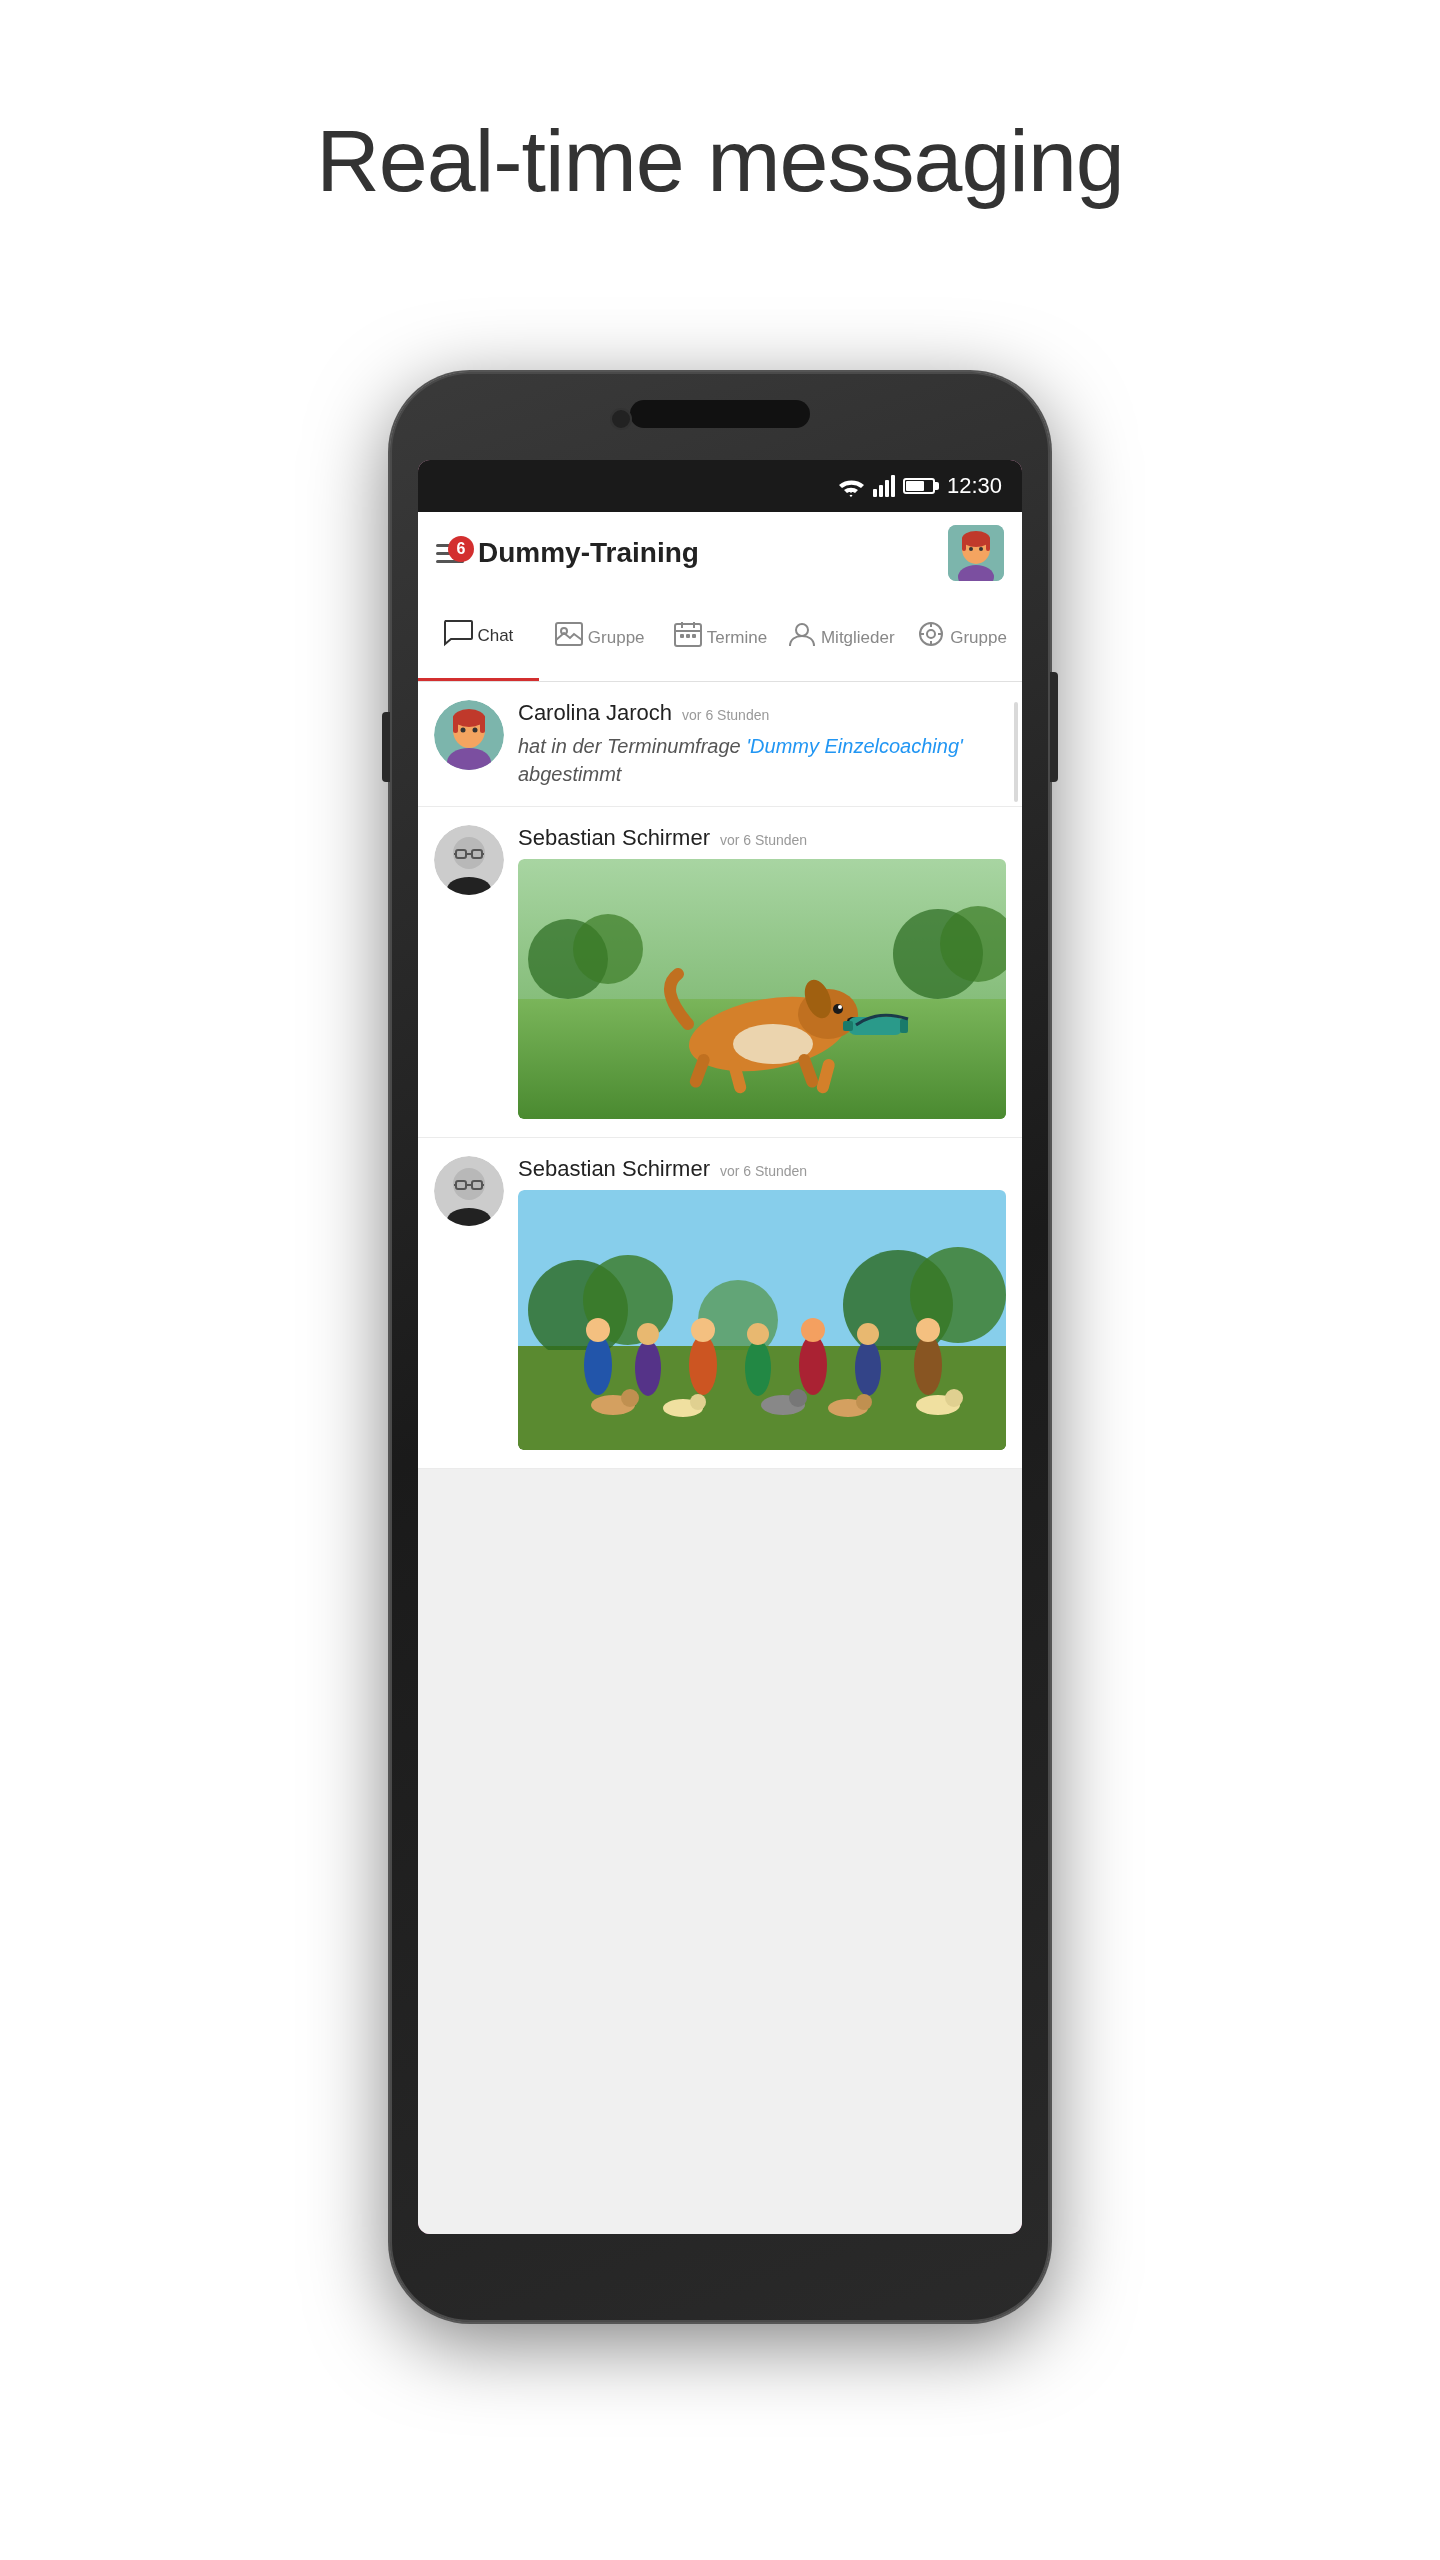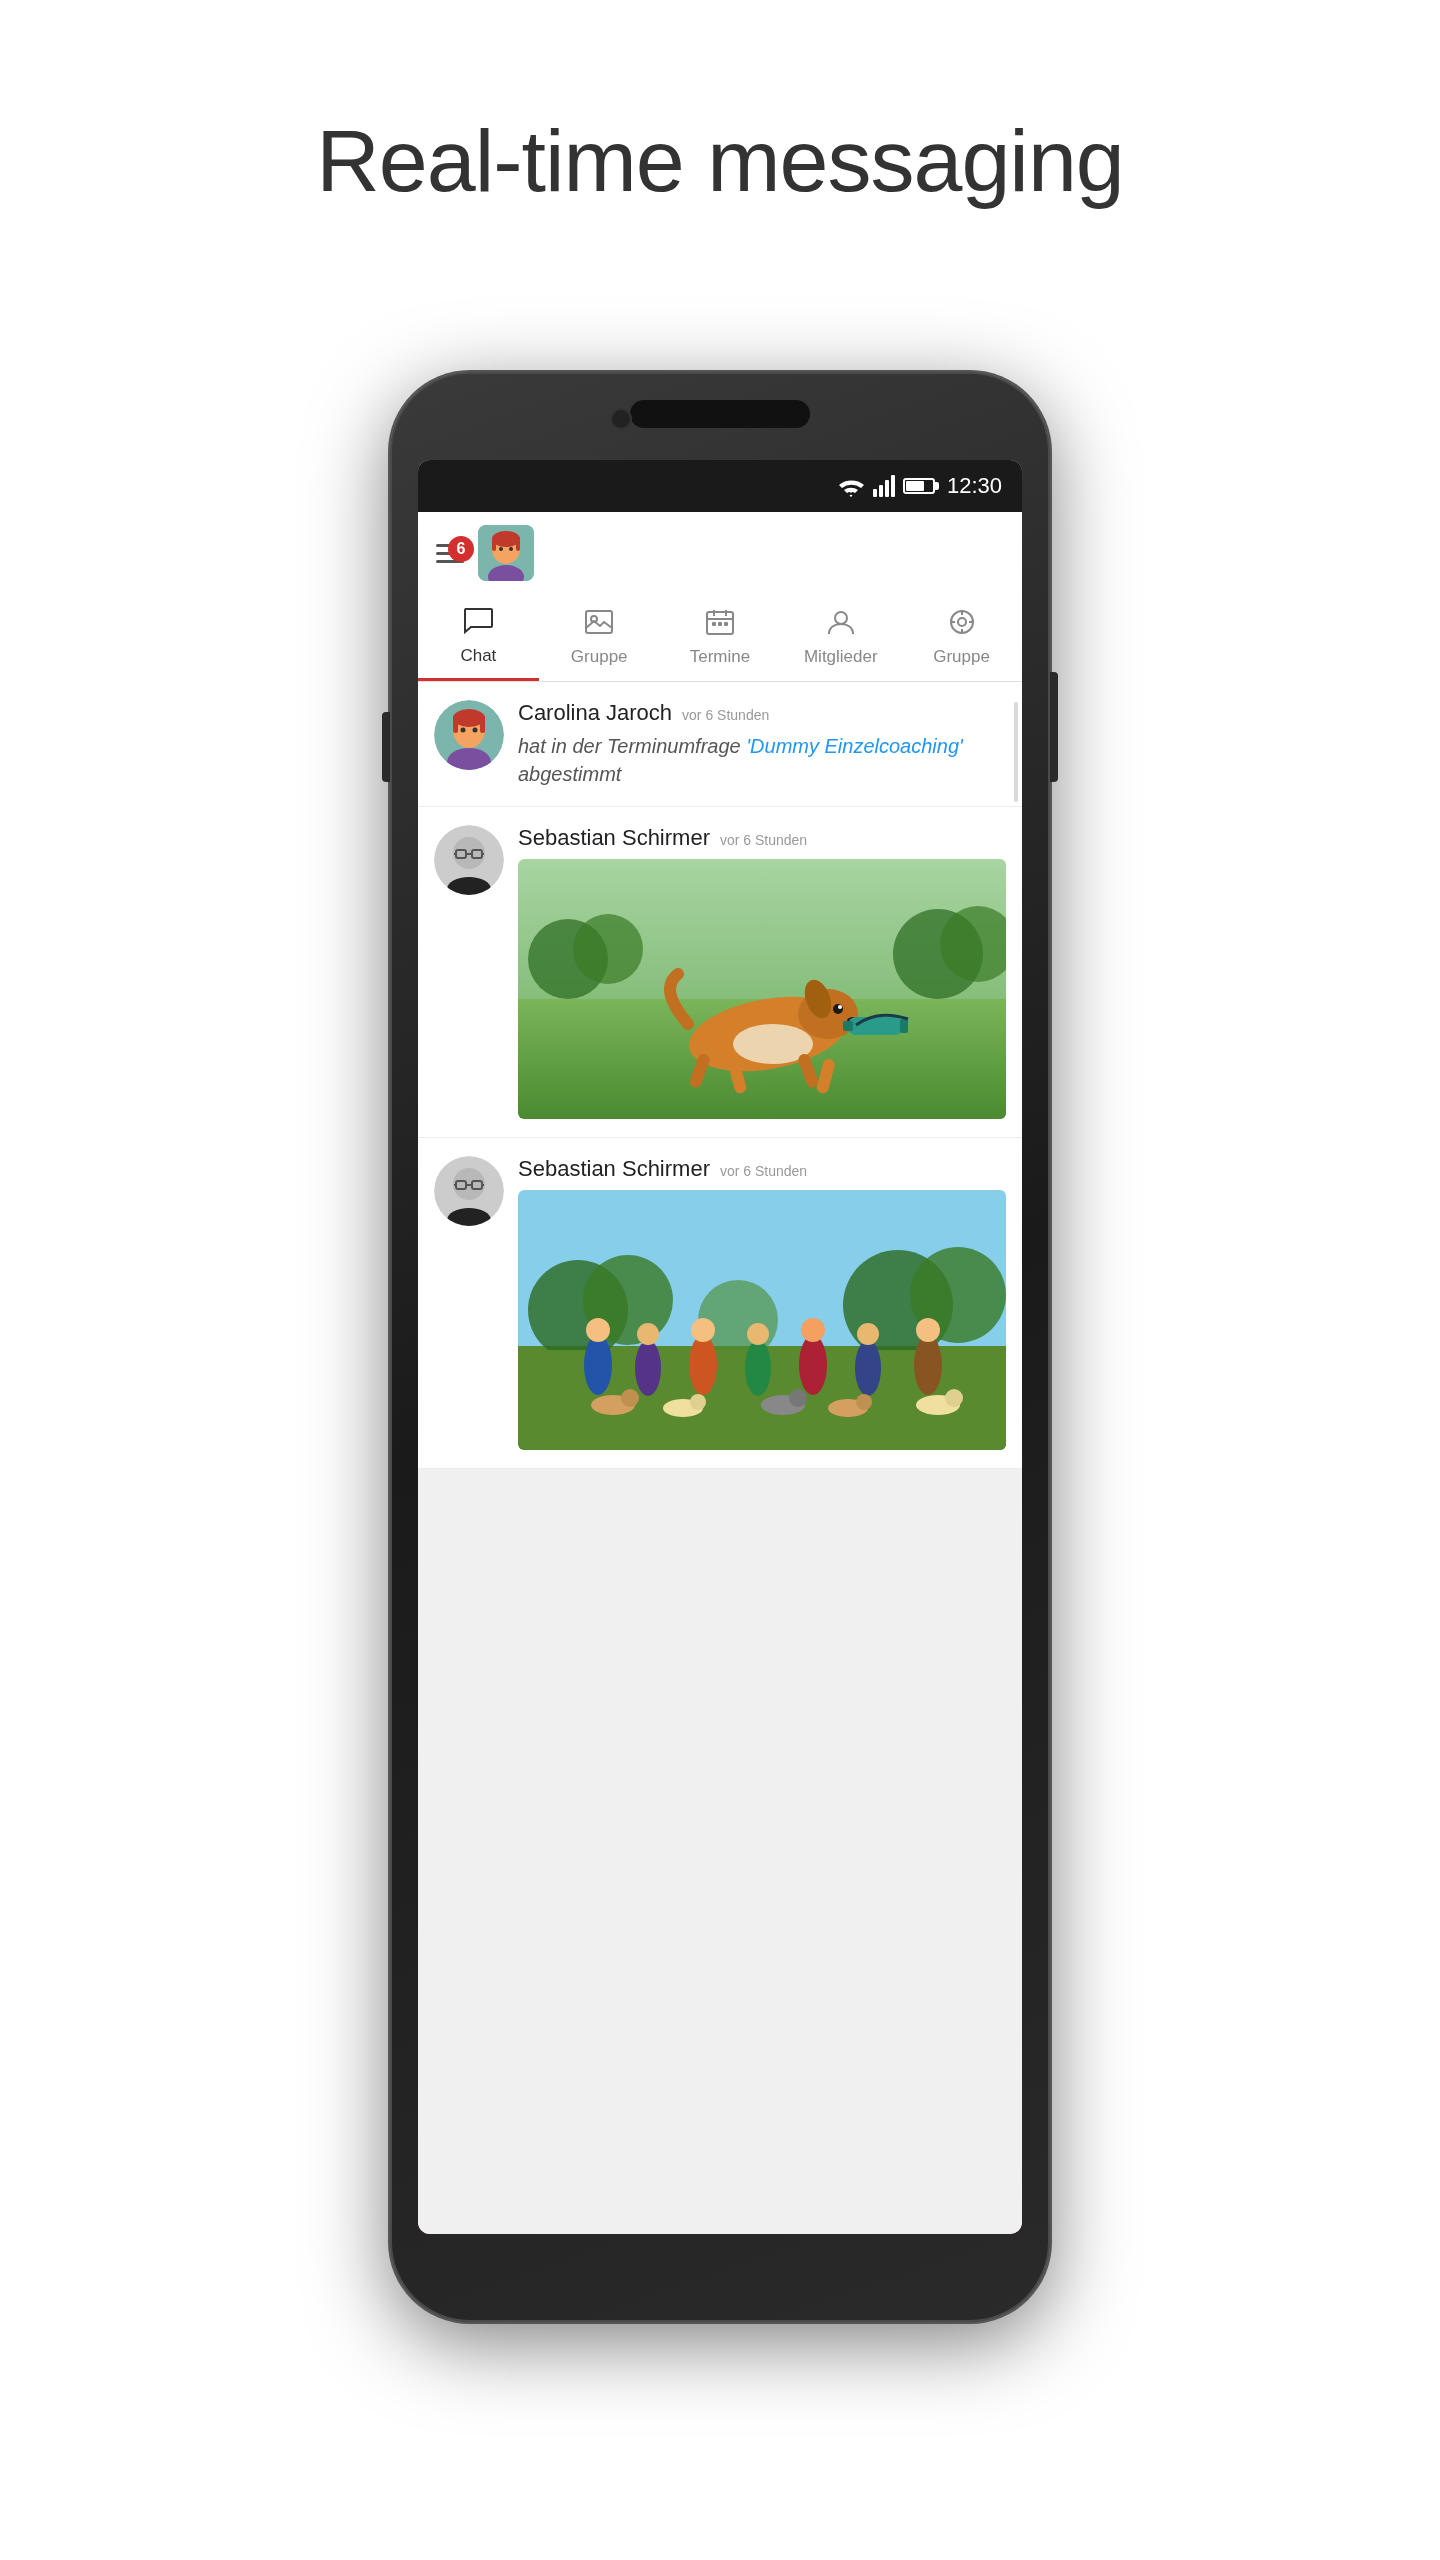--- a/index.html
+++ b/index.html
@@ -228,21 +228,21 @@
       height: 88px;
       background: white;
       display: flex;
       align-items: stretch;
       border-bottom: 1px solid #e0e0e0;
     }
 
     .nav-tab {
       flex: 1;
       display: flex;
-      flex-direction: column;
+      flex-direction: row;
       align-items: center;
       justify-content: center;
       gap: 4px;
       position: relative;
       cursor: pointer;
     }
 
     .nav-tab.active {
       border-bottom: 3px solid #d32f2f;
     }
@@ -383,20 +383,21 @@
 
     <div class="app-header">
       <div class="header-menu-btn">
         <div class="menu-icon">
           <div class="menu-line"></div>
           <div class="menu-line"></div>
           <div class="menu-line"></div>
         </div>
         <div class="notification-badge">6</div>
       </div>
+      <span class="header-title">Dummy-Training</span>
 
       <div class="header-avatar">
         <svg viewBox="0 0 56 56" width="56" height="56">
 
           <rect width="56" height="56" rx="8" fill="#7cb5ac"></rect>
 
           <ellipse cx="28" cy="52" rx="18" ry="12" fill="#7b4fa0"></ellipse>
 
           <ellipse cx="28" cy="24" rx="14" ry="15" fill="#f4a460"></ellipse>
 

